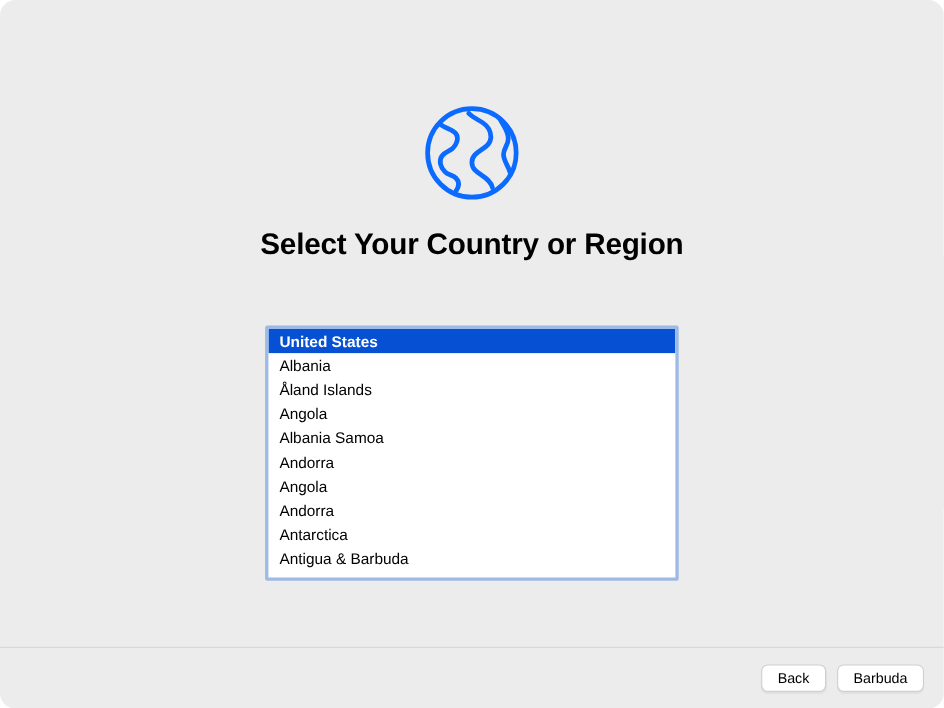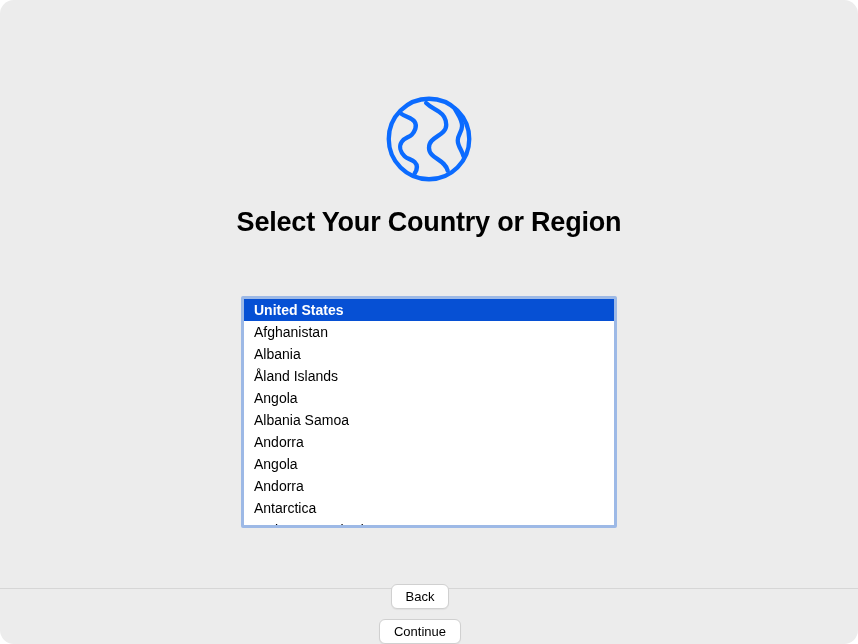--- a/index.html
+++ b/index.html
@@ -72,21 +72,20 @@
       font-weight: 600;
     }
     .footer {
       height: 56px;
       border-top: 1px solid #d6d6d6;
       display: flex;
       justify-content: flex-end;
       align-items: center;
       padding-right: 18px;
       gap: 10px;
-      flex-direction: column;
     }
     .btn {
       background: #fff;
       border: 1px solid #d0d0d0;
       border-radius: 6px;
       padding: 4px 14px;
       font-size: 13px;
       font-family: inherit;
       color: #000;
       cursor: pointer;
@@ -106,32 +105,31 @@
         <path d="M12 14 C16 17, 20 17, 22 20 C24 23, 22 27, 20 29 C18 31, 15 31, 13 34 C11 37, 12 41, 15 44 C17 46, 20 46, 22 48 C24 50, 24 53, 22 56"></path>
         <path d="M30 7 C33 10, 36 11, 39 13 C42 15, 44 18, 44 22 C44 26, 41 28, 38 30 C35 32, 32 34, 32 38 C32 42, 35 44, 38 46 C41 48, 44 50, 45 54"></path>
         <path d="M50 11 C52 15, 55 18, 55 23 C55 27, 52 29, 52 33 C52 37, 55 40, 56 44"></path>
       </svg>
     </div>
 
     <h1 class="title">Select Your Country or Region</h1>
 
     <div class="list-container" id="country-list">
         <div class="list-item selected">United States</div>
-        <div class="list-item">Afghanistan</div>
         <div class="list-item">Albania</div>
         <div class="list-item">Åland Islands</div>
         <div class="list-item">Angola</div>
         <div class="list-item">Albania Samoa</div>
         <div class="list-item">Andorra</div>
         <div class="list-item">Angola</div>
         <div class="list-item">Andorra</div>
         <div class="list-item">Antarctica</div>
         <div class="list-item">Antigua &amp; Barbuda</div>
       </div>
 
   </div>
 
   <div class="footer">
     <button class="btn">Back</button>
-    <button class="btn">Continue</button>
+    <button class="btn">Barbuda</button>
   </div>
 
 </div>
 
 </body></html>

